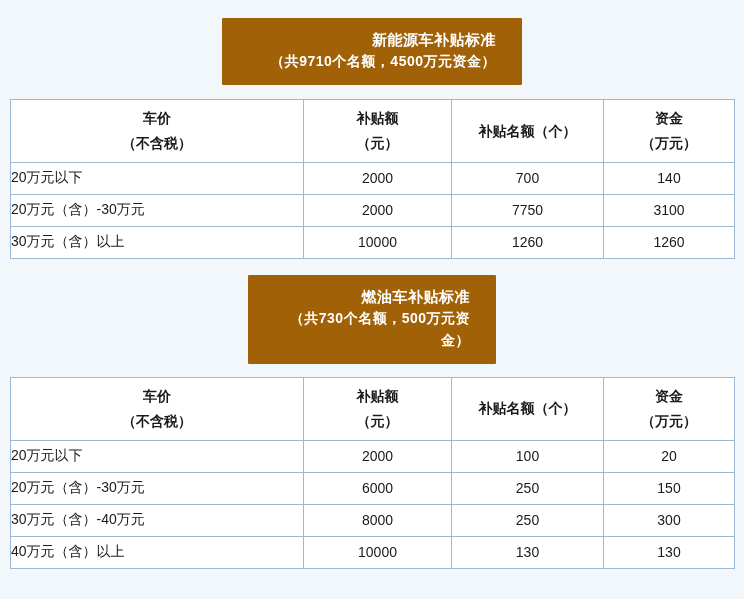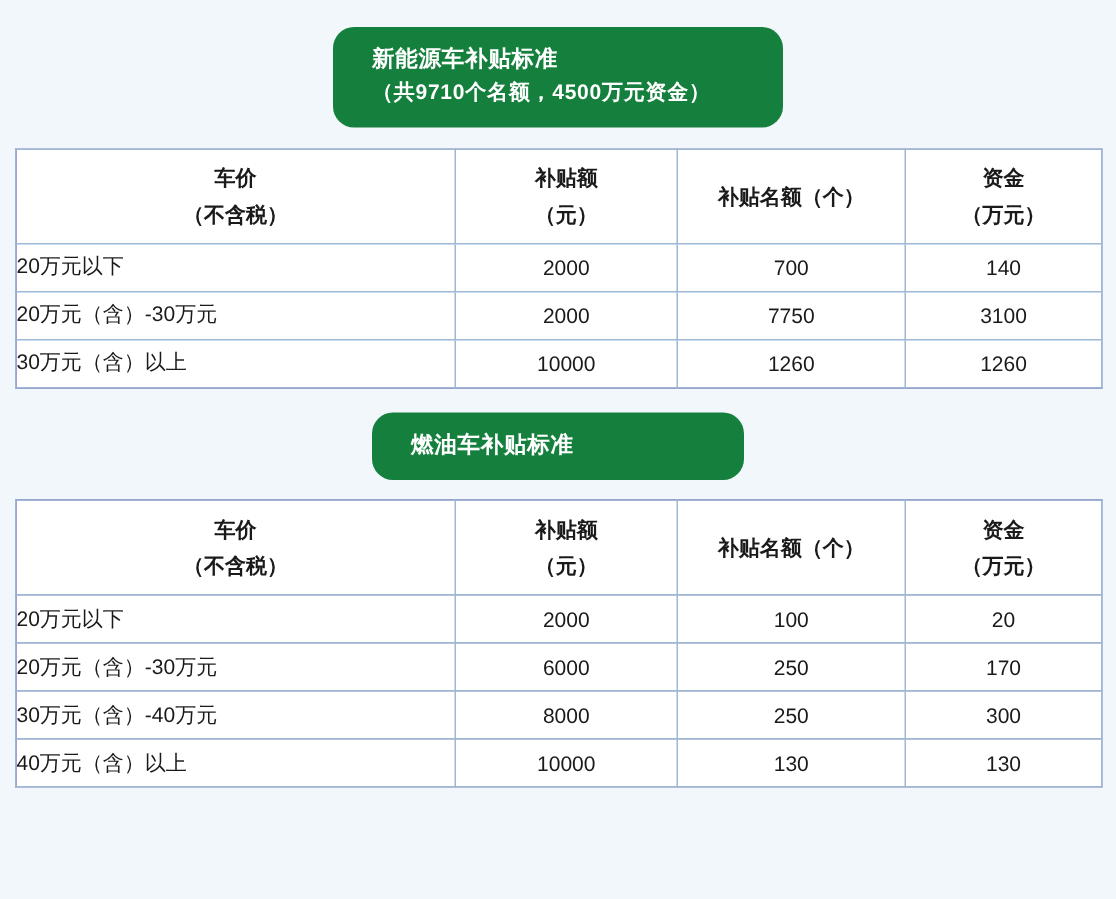--- a/index.html
+++ b/index.html
@@ -22,25 +22,25 @@
     padding: 0 10px;
   }
   .section {
     width: 100%;
   }
   .banner-wrap {
     display: flex;
     justify-content: center;
   }
   .banner {
-    background: #15803d;
+    background: #a16207;
     color: #ffffff;
     font-weight: bold;
-    text-align: left;
-    border-radius: 14px;
+    text-align: right;
+    border-radius: 1px;
     line-height: 1.55;
     box-sizing: border-box;
   }
   .banner-title {
     font-size: 15px;
     letter-spacing: 0.5px;
   }
   .banner-sub {
     font-size: 14px;
     letter-spacing: 0.5px;
@@ -151,20 +151,21 @@
           <td class="cell-center">1260</td>
         </tr>
       </tbody>
     </table>
   </div>
 
   <div class="section">
     <div class="banner-wrap">
       <div class="banner banner-2">
         <div class="banner-title">燃油车补贴标准</div>
+        <div class="banner-sub">（共730个名额，500万元资金）</div>
       </div>
     </div>
     <div class="spacer-2"></div>
     <table class="subsidy">
       <colgroup>
         <col style="width:293px">
         <col style="width:148px">
         <col style="width:152px">
         <col style="width:131px">
       </colgroup>
@@ -189,21 +190,21 @@
         <tr>
           <td class="cell-left">20万元以下</td>
           <td class="cell-center">2000</td>
           <td class="cell-center">100</td>
           <td class="cell-center">20</td>
         </tr>
         <tr>
           <td class="cell-left">20万元（含）-30万元</td>
           <td class="cell-center">6000</td>
           <td class="cell-center">250</td>
-          <td class="cell-center">170</td>
+          <td class="cell-center">150</td>
         </tr>
         <tr>
           <td class="cell-left">30万元（含）-40万元</td>
           <td class="cell-center">8000</td>
           <td class="cell-center">250</td>
           <td class="cell-center">300</td>
         </tr>
         <tr>
           <td class="cell-left">40万元（含）以上</td>
           <td class="cell-center">10000</td>

